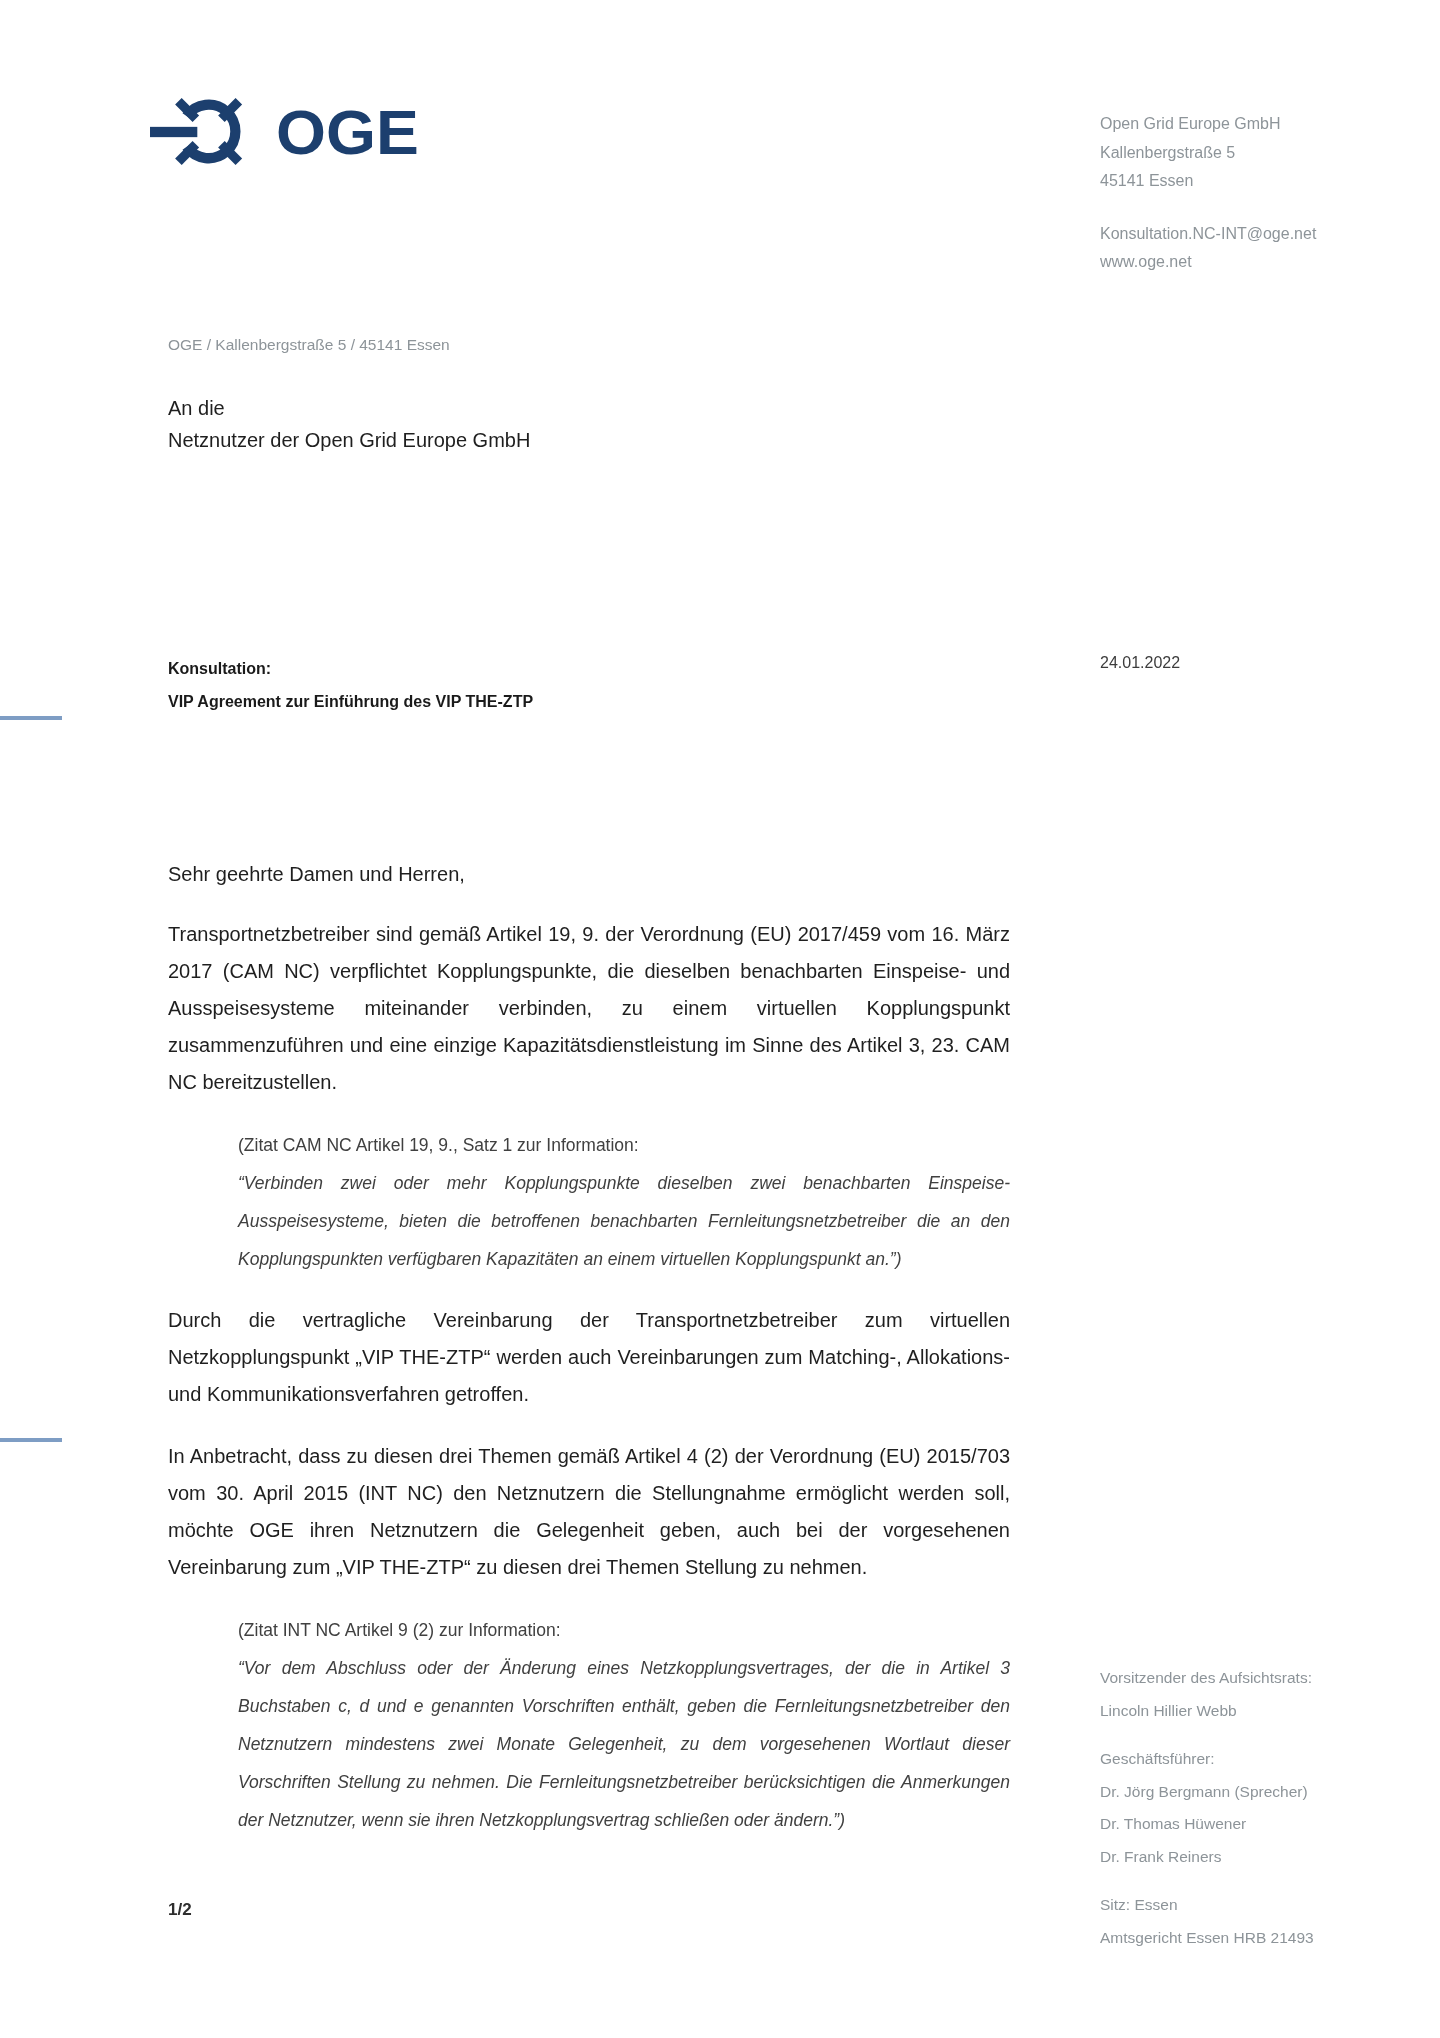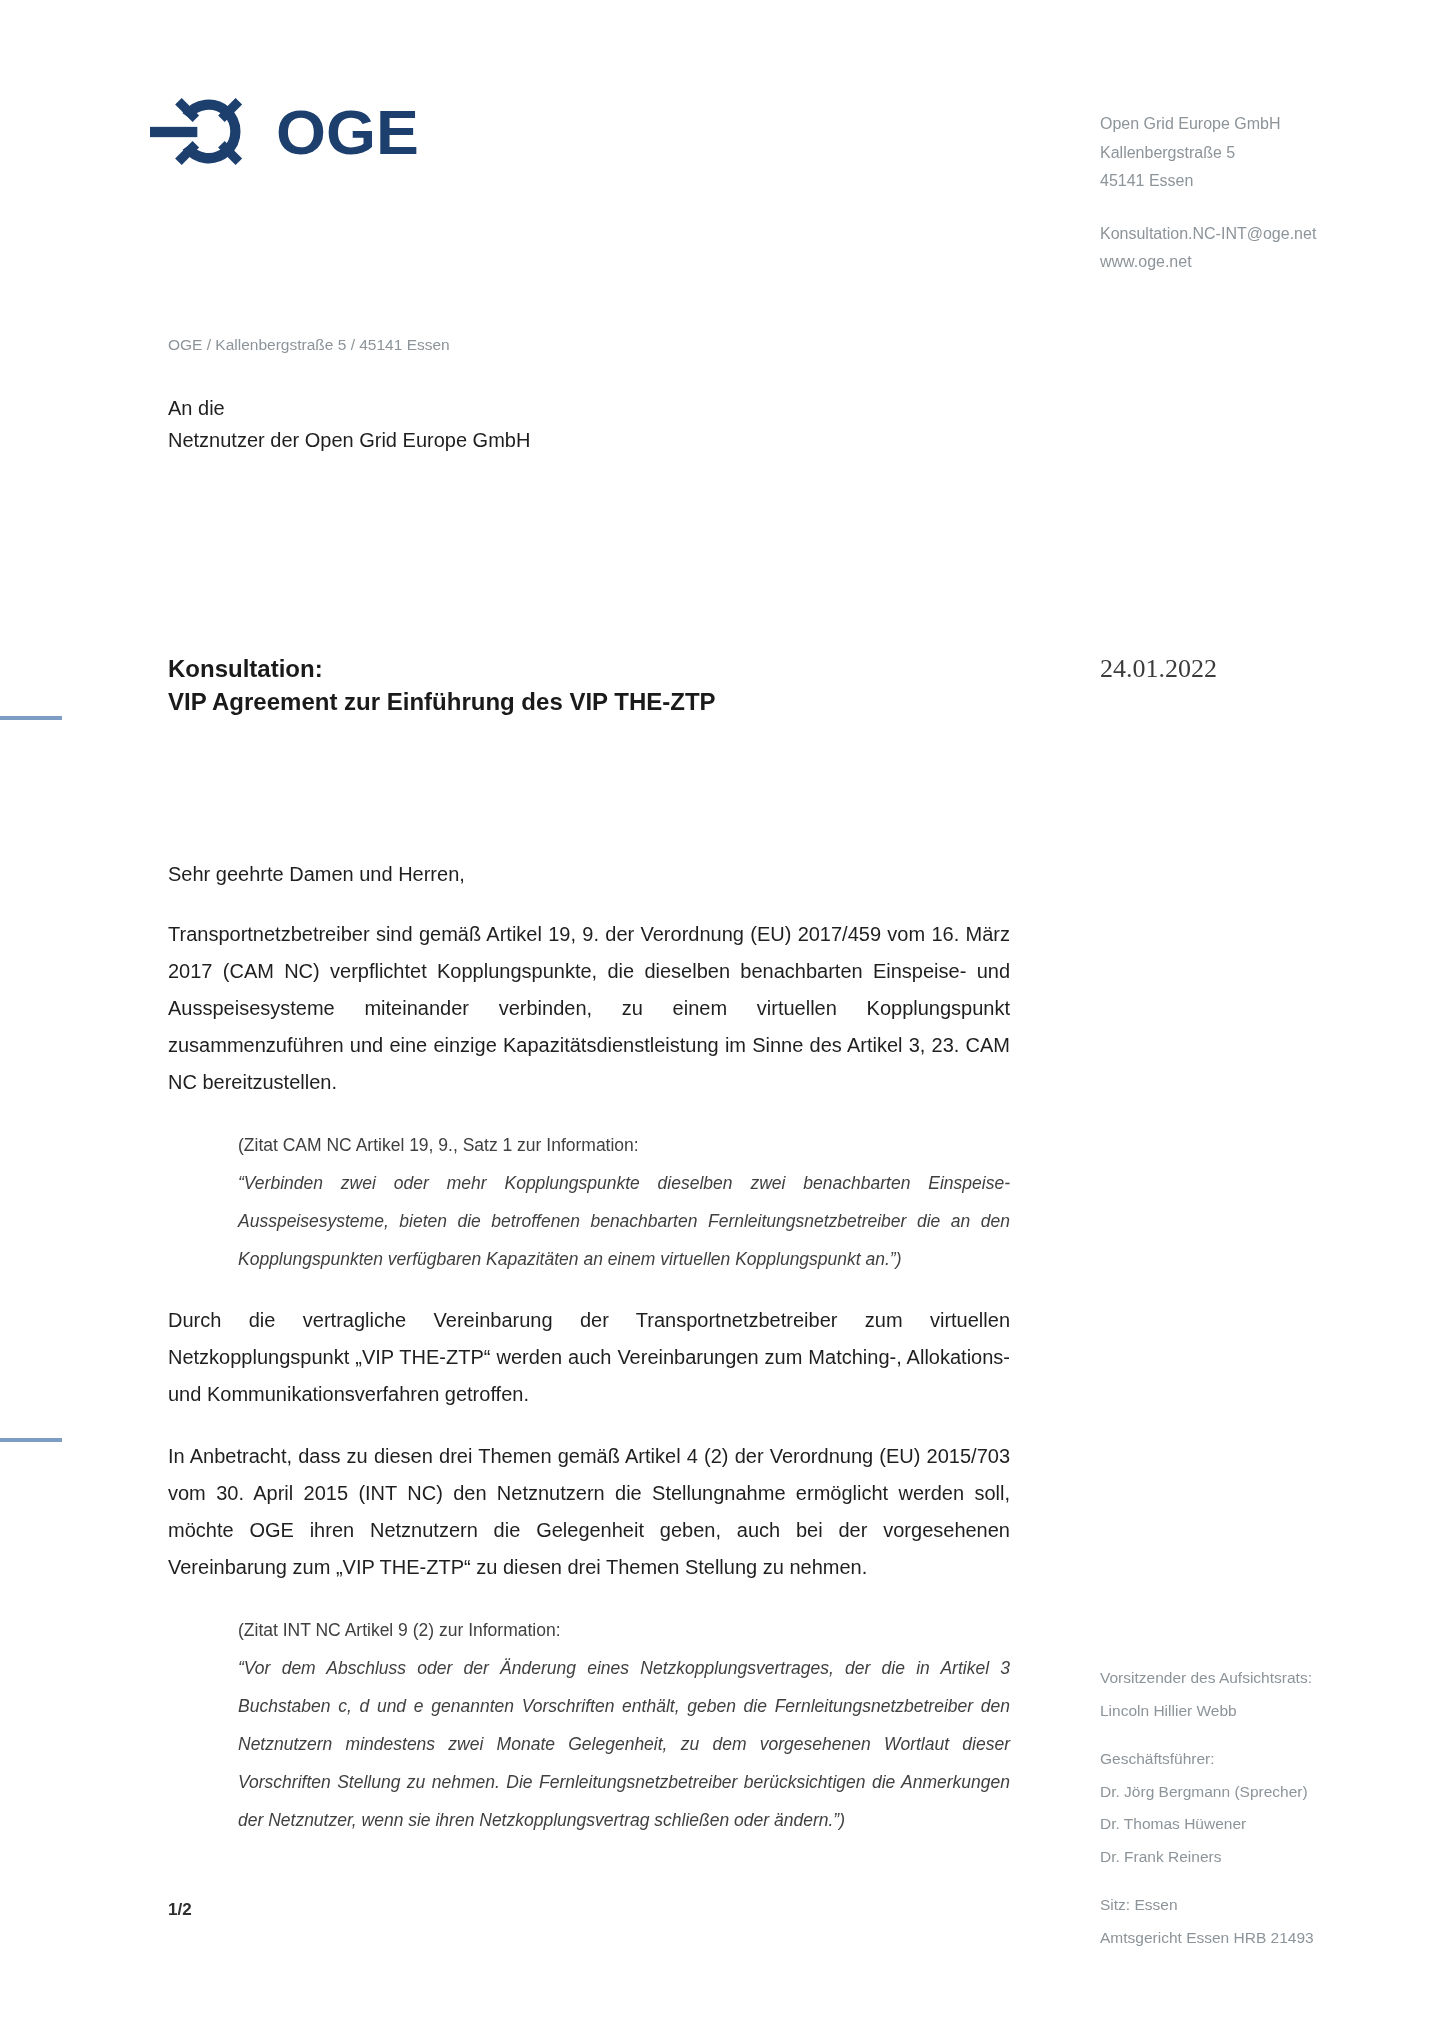--- a/index.html
+++ b/index.html
@@ -54,30 +54,29 @@
     color: #1f1f1f;
     font-size: 20px;
     line-height: 32px;
   }
 
   
   .subject {
     position: absolute;
     left: 168px; top: 652px;
     color: #1a1a1a;
-    font-size: 24px;
+    font-size: 16px;
     font-weight: bold;
     line-height: 33px;
   }
   .letter-date {
     position: absolute;
     left: 1100px; top: 654px;
     color: #3c3c3c;
-    font-size: 26px;
-    font-family: Liberation Serif, serif;
+    font-size: 16px;
   }
 
   
   .fold-mark {
     position: absolute;
     left: 0;
     width: 62px; height: 4px;
     background: #7e9dc4;
   }
   .fold-mark.top { top: 716px; }

